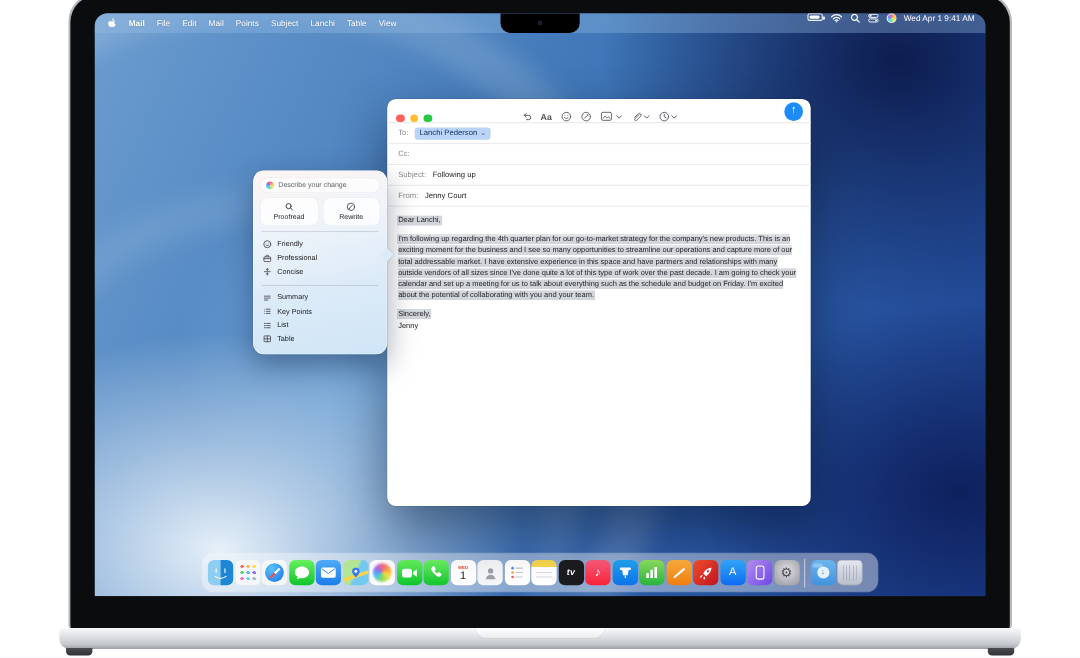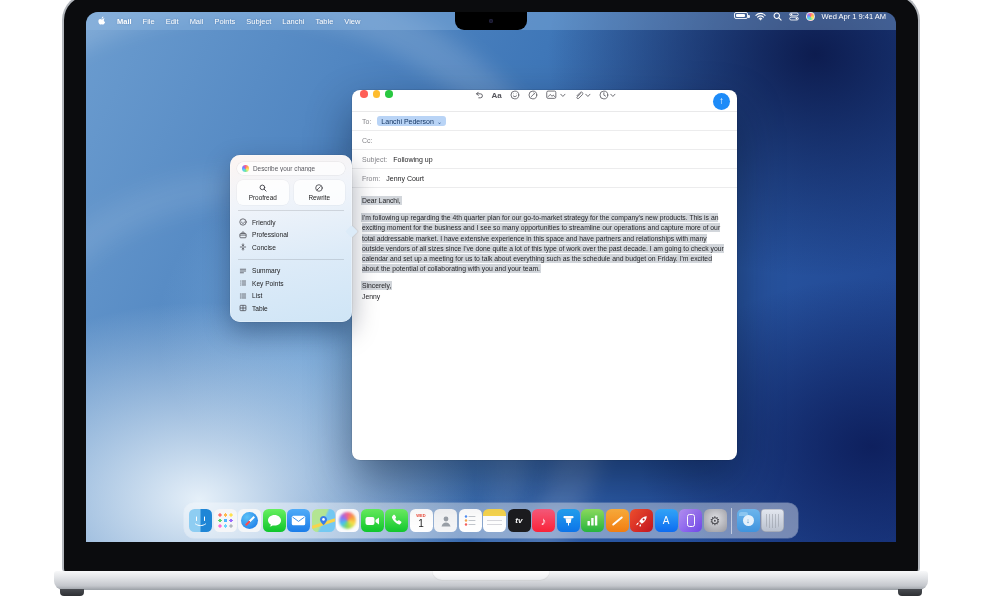--- a/index.html
+++ b/index.html
@@ -49,21 +49,21 @@
   .clock { white-space:nowrap; }
 
   .notch { position:absolute; left:50%; transform:translateX(-50%); top:0; width:72px; height:18px;
     background:#000; border-radius:0 0 9px 9px; z-index:6; }
   .camera { position:absolute; left:50%; top:7px; transform:translateX(-50%); width:4px; height:4px;
     border-radius:50%; background:#14142a; box-shadow:0 0 1px 0.5px #2c2c4a inset; }
 
   
   .compose { position:absolute; left:266px; top:78px; width:385px; height:370px; background:#fff;
     border-radius:8px; box-shadow:0 20px 45px rgba(0,10,30,0.45), 0 0 0 0.5px rgba(0,0,0,0.15); z-index:10; }
-  .titlebar { position:relative; height:22px; border-bottom:1px solid #e9e9ea; display:flex; align-items:flex-start; }
+  .titlebar { position:relative; height:22px; border-bottom:1px solid #e9e9ea; display:flex; align-items:flex-end; }
   .lights { display:flex; gap:5px; padding-left:8px; }
   .light { width:7.5px; height:7.5px; border-radius:50%; }
   .light.red{ background:#ff5f57; } .light.yellow{ background:#febc2e; } .light.green{ background:#28c840; }
   .tb-icons { position:absolute; left:50%; transform:translateX(-50%); display:flex; align-items:center; gap:8px; color:#55555c; }
   .tb-icon { display:flex; align-items:center; gap:1px; }
   .tb-aa { font-size:8px; font-weight:600; color:#55555c; }
   .send-btn { position:absolute; right:7px; top:2.5px; width:17px; height:17px; border-radius:50%;
     background:#1d8bf8; color:#fff; display:flex; align-items:center; justify-content:center;
     font-size:10px; font-weight:700; line-height:1; }
 

